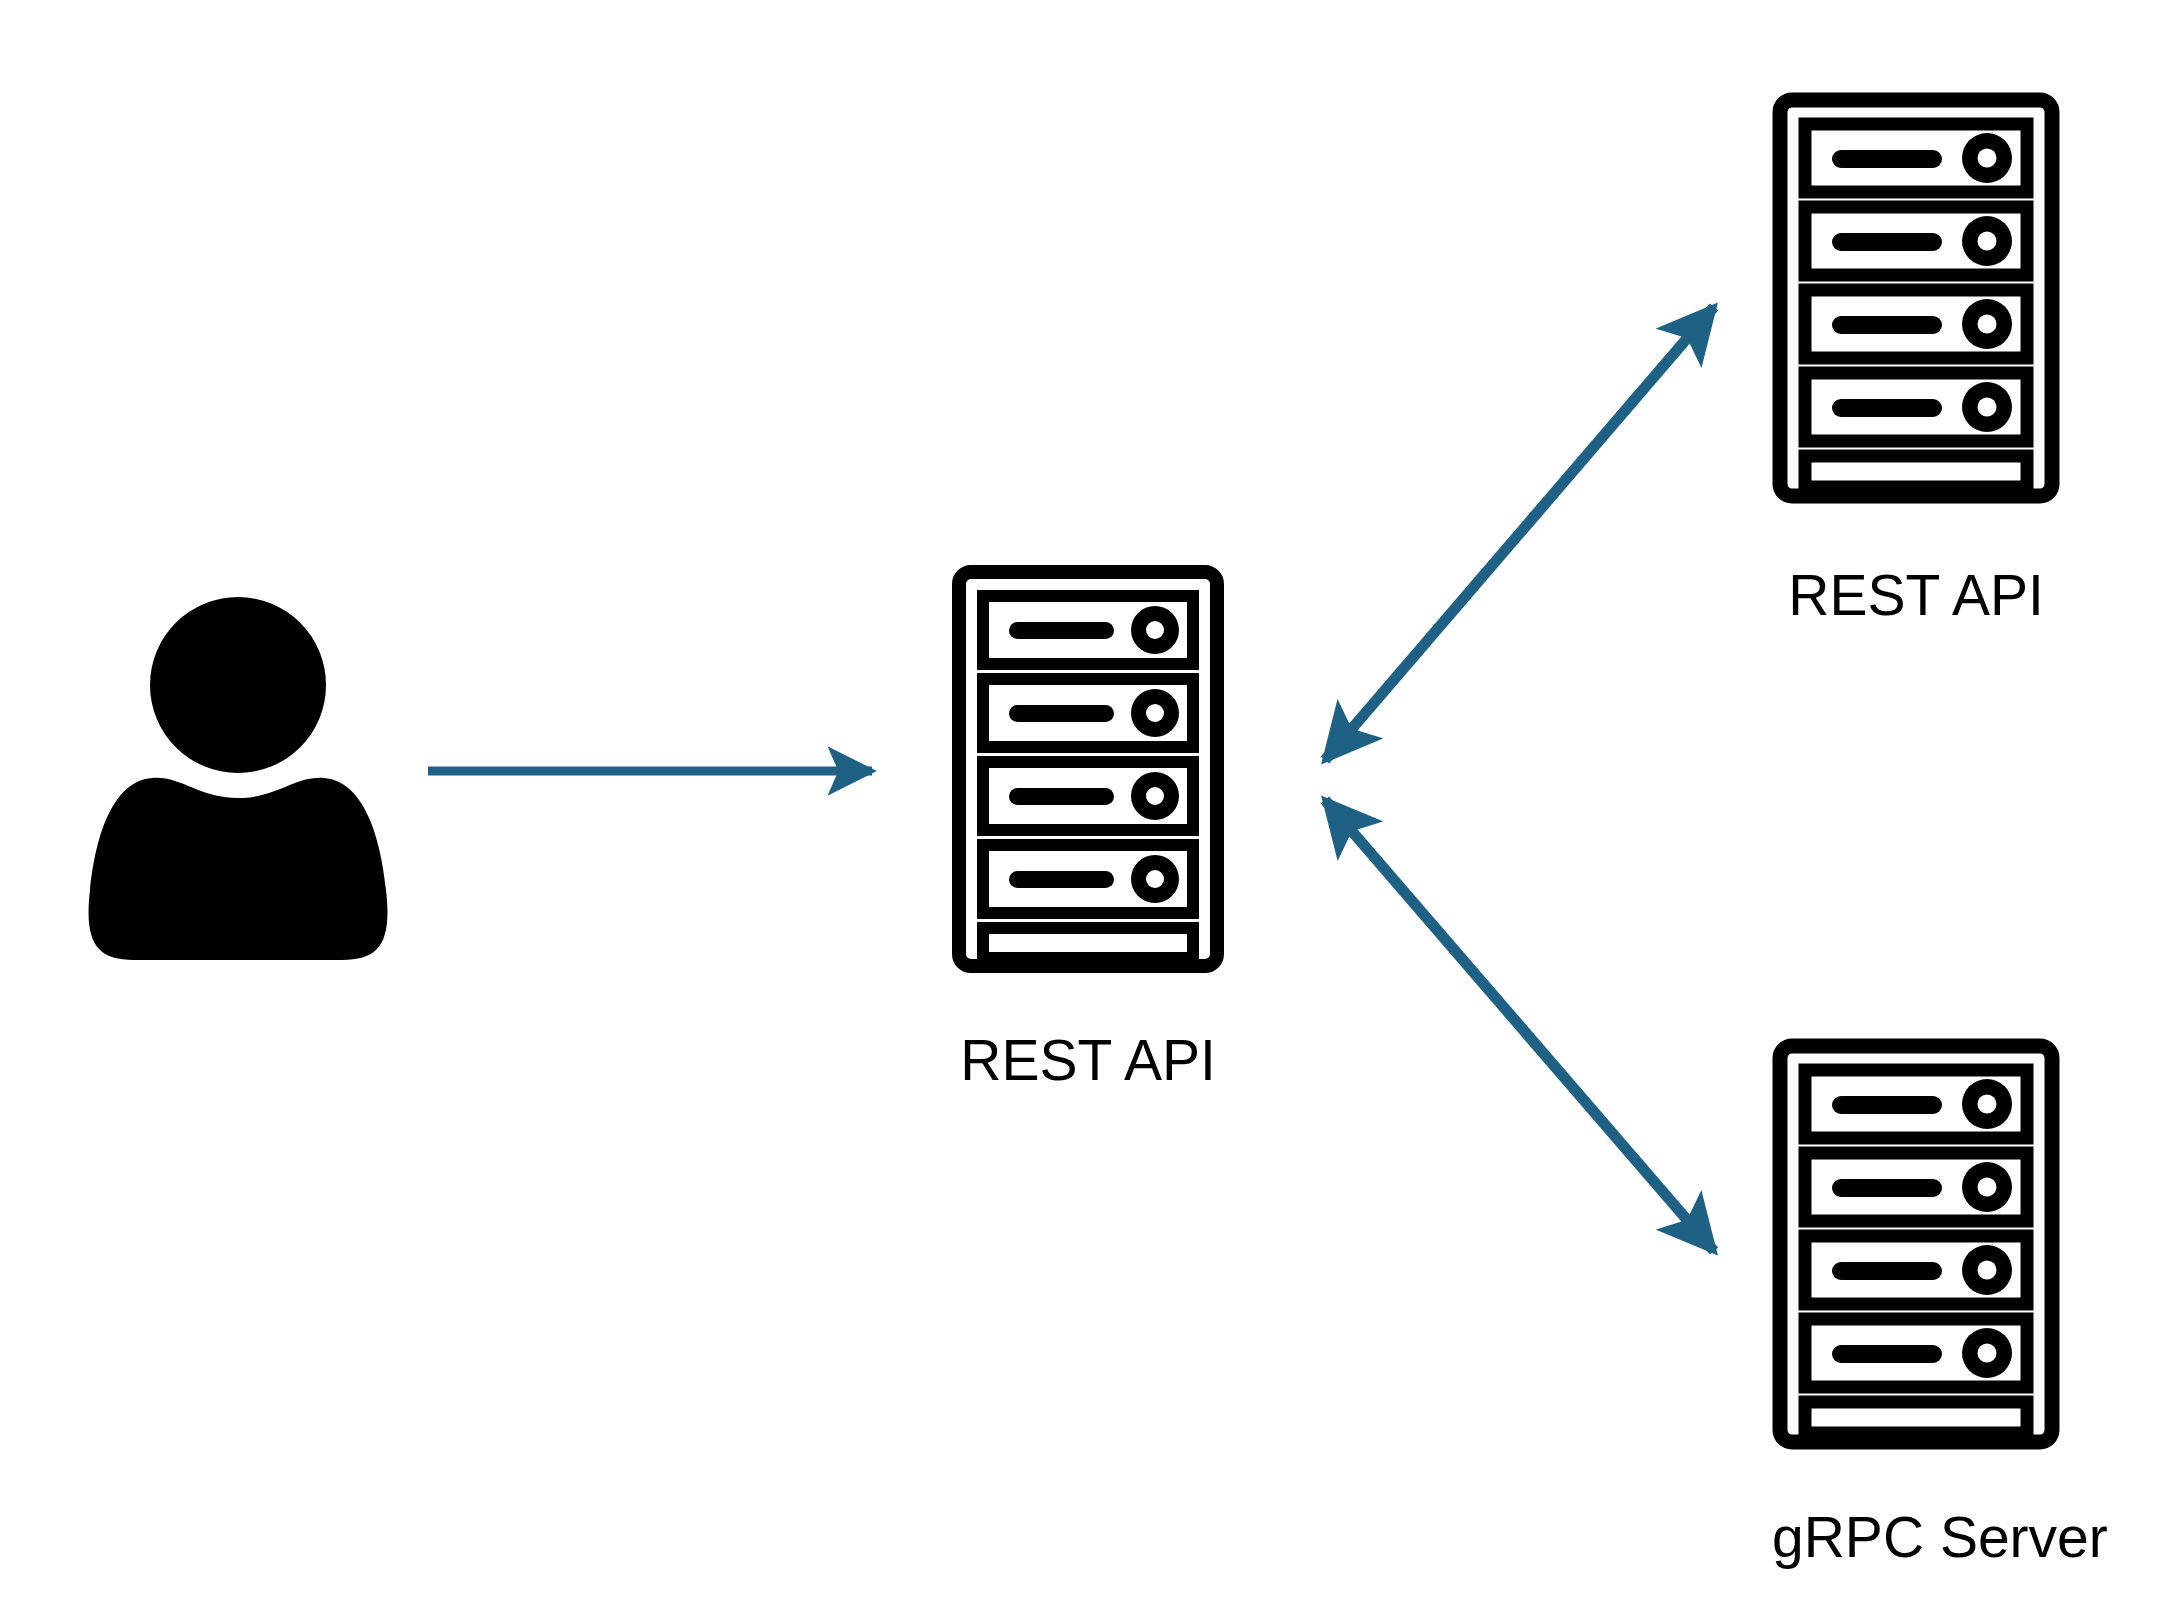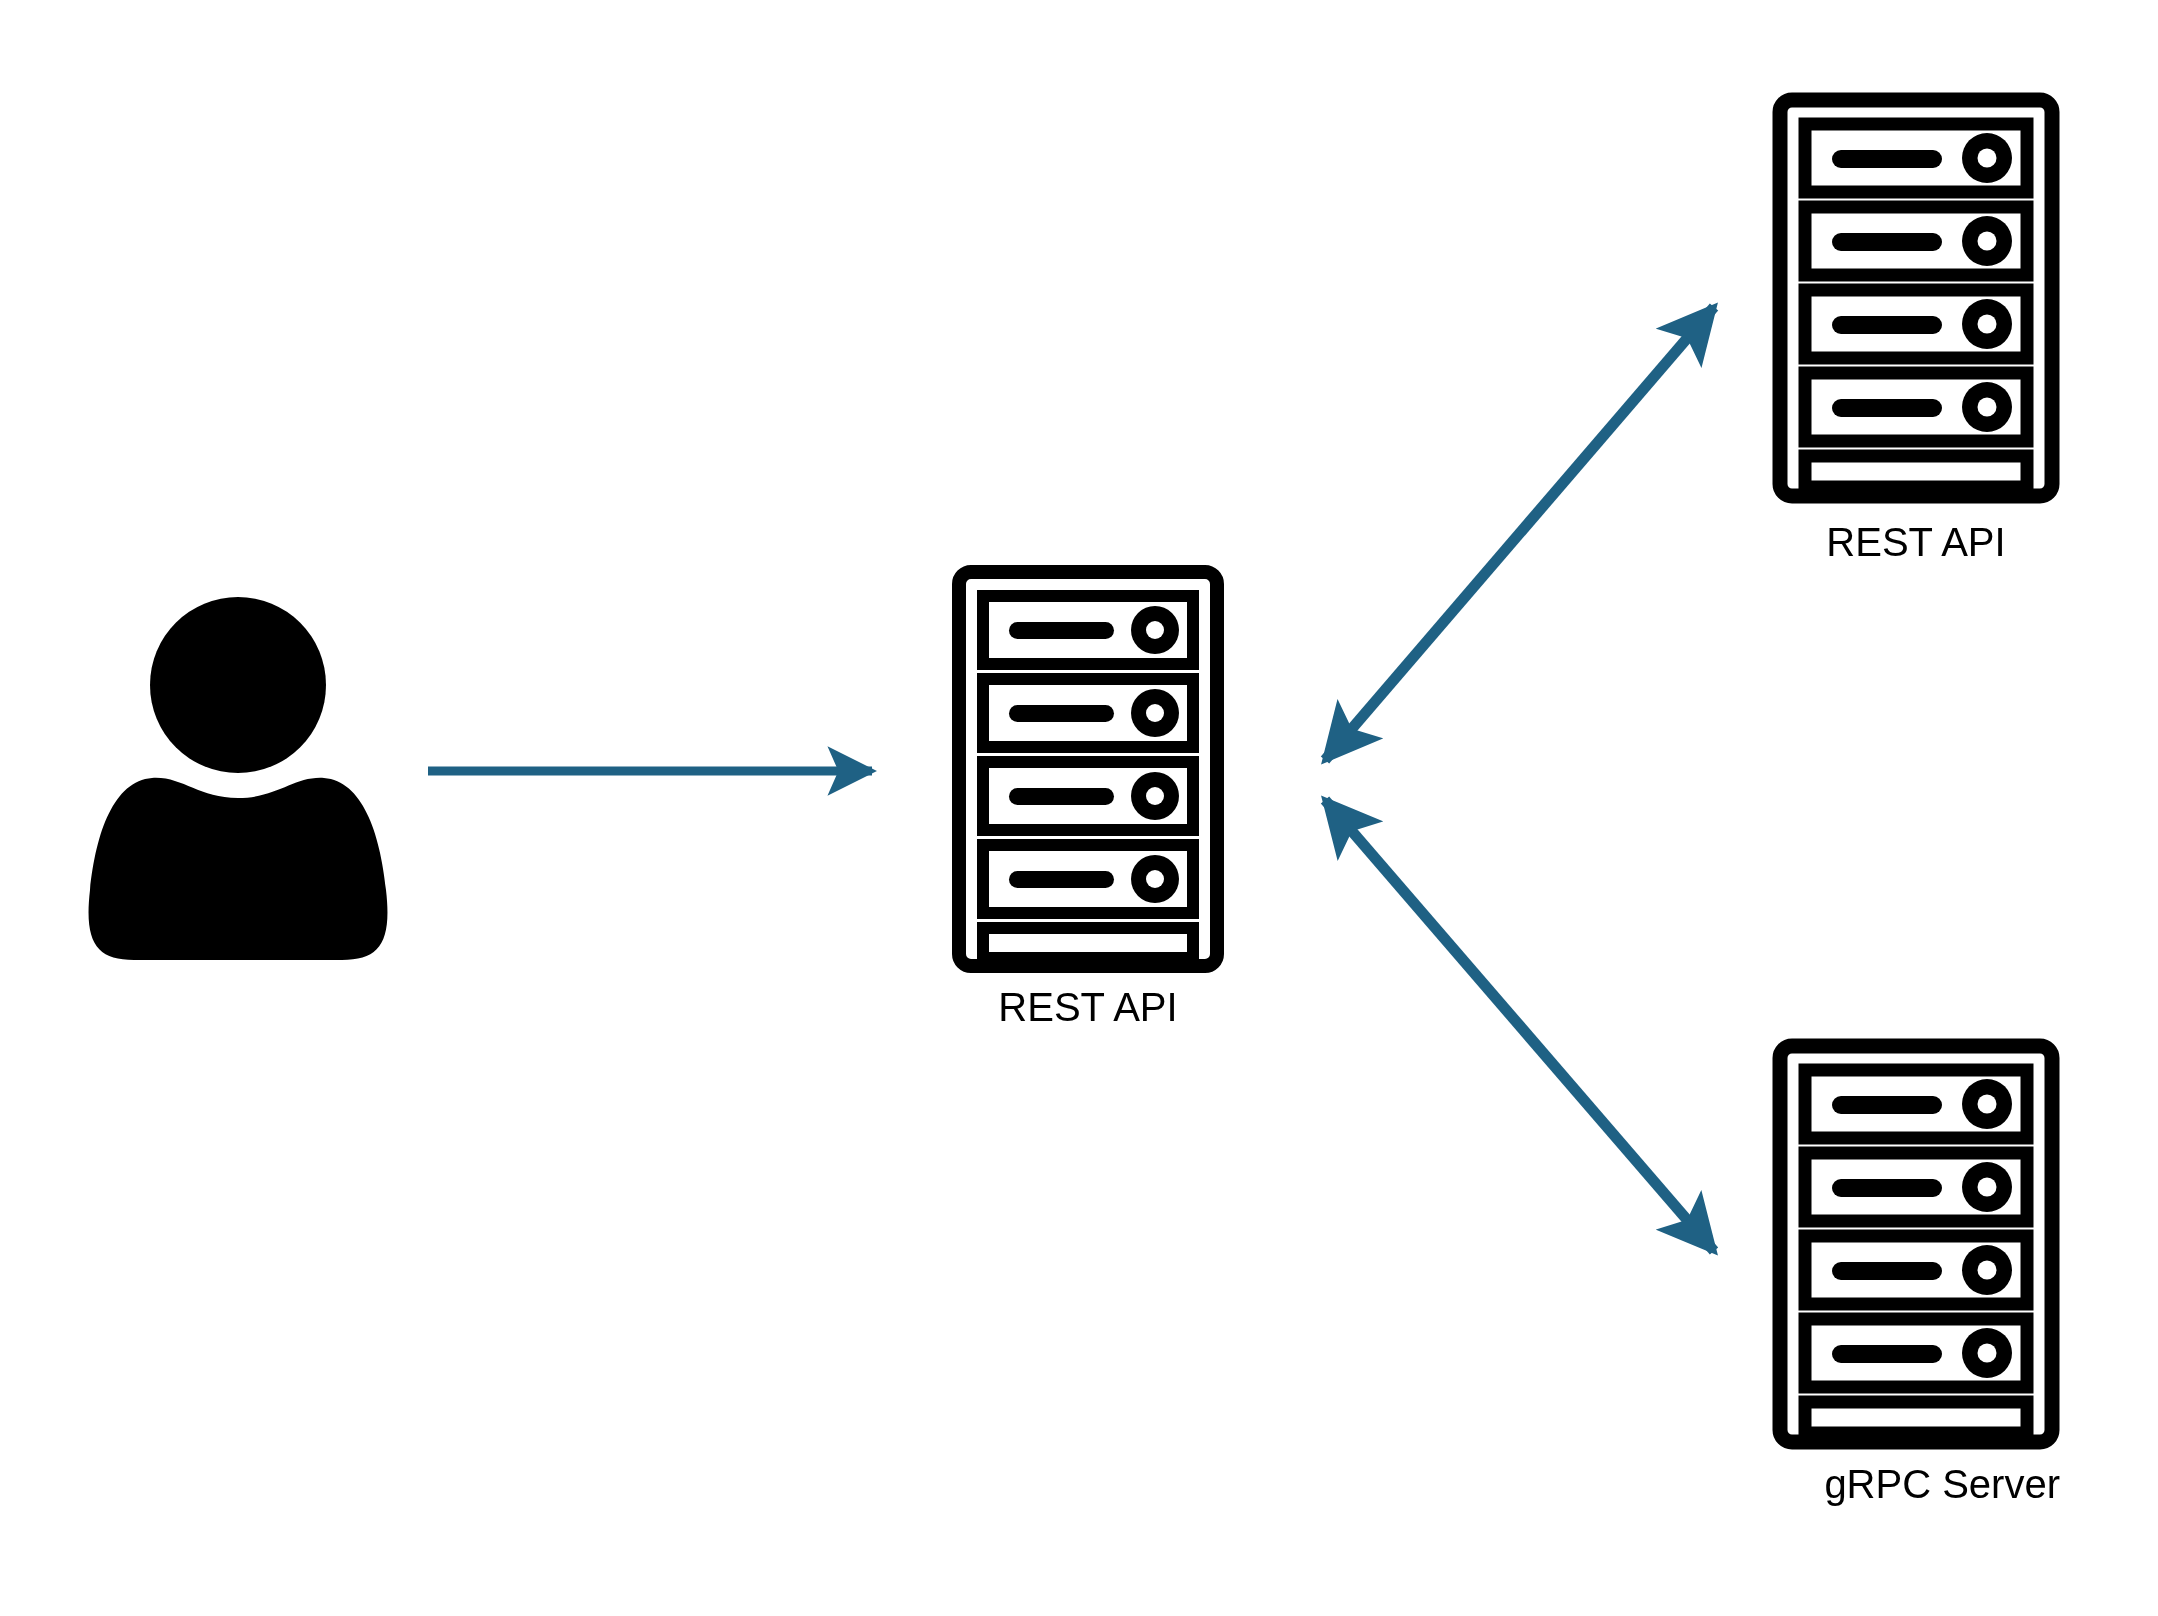--- a/index.html
+++ b/index.html
@@ -20,24 +20,25 @@
   }
   .node {
     position: absolute;
   }
   .node-label {
     position: absolute;
     width: 100%;
     text-align: center;
     color: #000000;
     font-family: "Liberation Sans", sans-serif;
-    font-size: 40px;
+    font-size: 57px;
     font-weight: 400;
     line-height: 1.1;
     white-space: nowrap;
+    margin-top: 44px;
   }
   .svg-layer {
     position: absolute;
     left: 0;
     top: 0;
     width: 2158px;
     height: 1616px;
     pointer-events: none;
   }
   .icon-svg {

